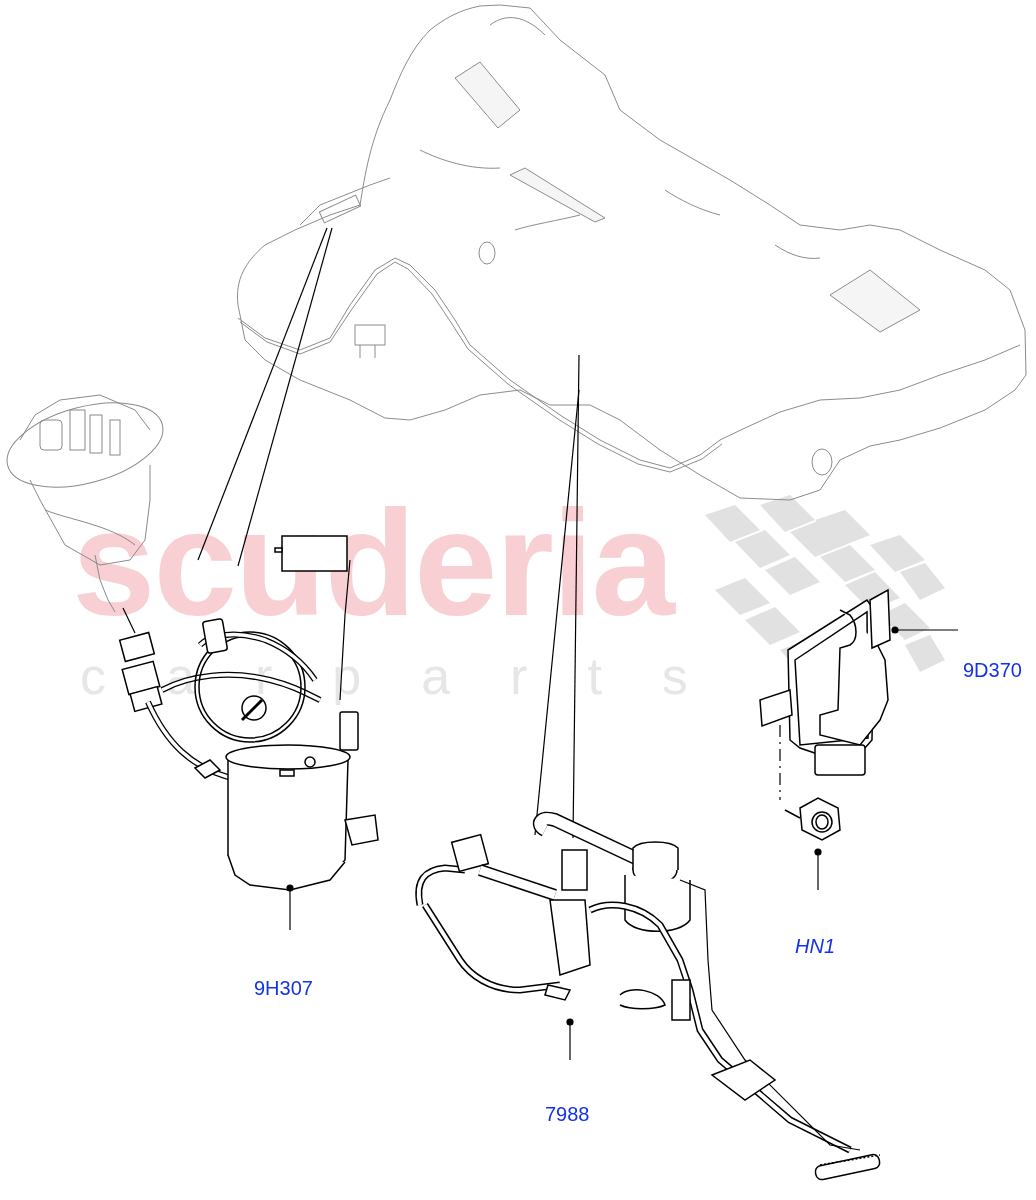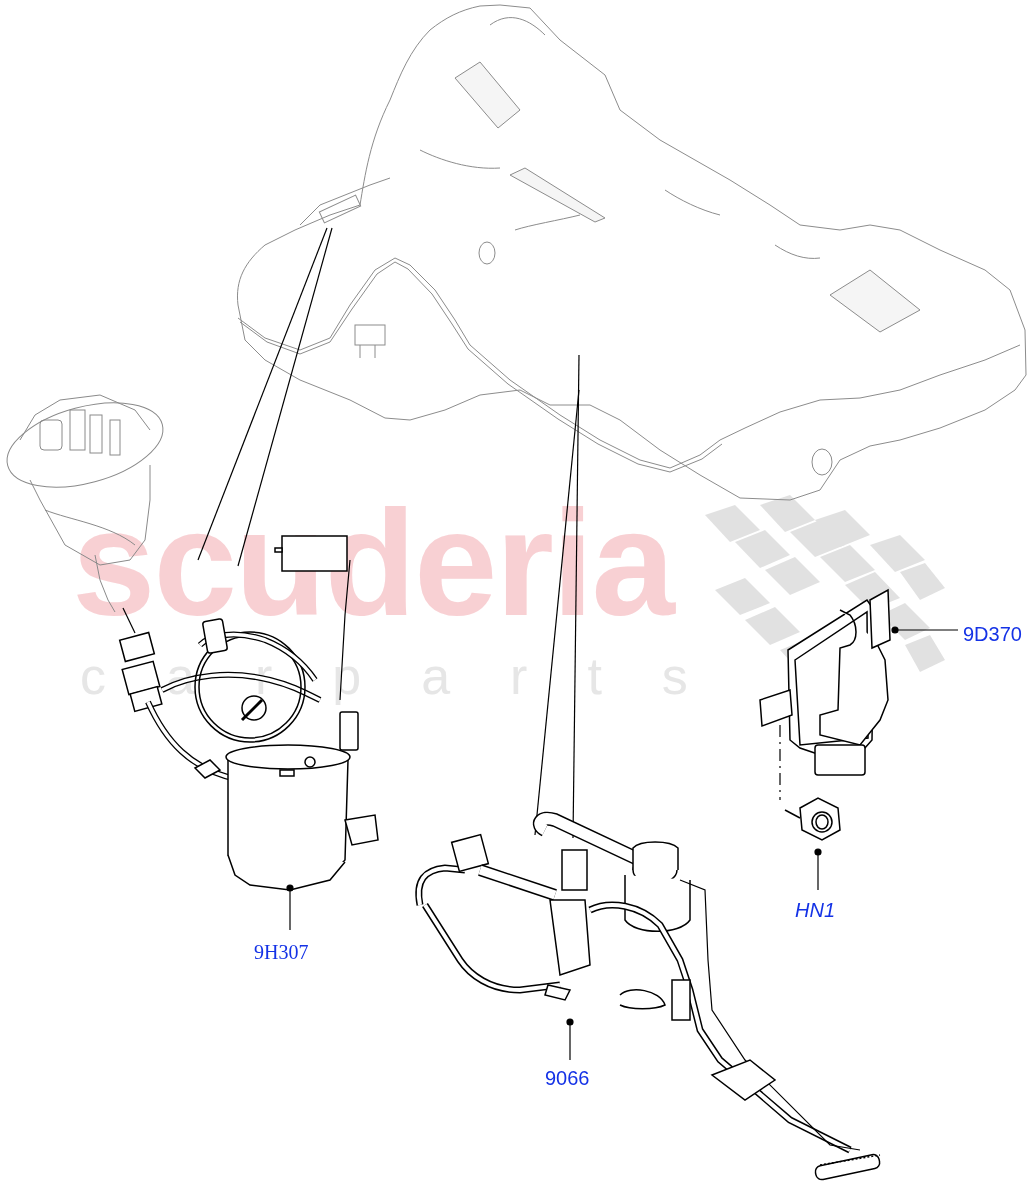--- a/index.html
+++ b/index.html
@@ -1,20 +1,20 @@
 <!DOCTYPE html>
 <html><head>
 <meta charset="utf-8">
 <style>
   html, body { margin:0; padding:0; background:#ffffff; }
   body { width:1036px; height:1200px; position:relative; overflow:hidden; font-family:"Liberation Sans", sans-serif; }
   #canvas { position:absolute; left:0; top:0; width:1036px; height:1200px; }
   .wm-main { position:absolute; left:72px; top:488px; font-family:"Liberation Sans", sans-serif; font-weight:bold; font-size:150px; letter-spacing:-2px; color:#f7c8cc; line-height:1; opacity:0.85; white-space:nowrap; }
   .wm-sub { position:absolute; left:80px; top:650px; font-family:"Liberation Sans", sans-serif; font-size:52px; color:#e6e6e6; line-height:1; white-space:nowrap; letter-spacing:60px; }
-  .callout { position:absolute; color:#1432e6; font-family:"Liberation Sans", sans-serif; font-size:20px; line-height:1; cursor:pointer; }
+  .callout { position:absolute; color:#1432e6; font-family:"Liberation Sans", sans-serif; font-size:20px; line-height:1; cursor:pointer;margin-top:36px; }
   svg { position:absolute; left:0; top:0; }
 </style>
 </head>
 <body>
 
 <div id="canvas">
 
   <div class="wm-main">scuderia</div>
   <div class="wm-sub">carparts</div>
 
@@ -165,16 +165,16 @@
       <path d="M820,1165 L880,1155" stroke-dasharray="2,2"></path>
       <path d="M548,985 L570,990 L565,1000 L545,995 Z" fill="#fff"></path>
     </g>
     <g stroke="#000" stroke-width="1.2">
       <line x1="570" y1="1022" x2="570" y2="1060"></line>
       <circle cx="570" cy="1022" r="3" fill="#000"></circle>
     </g>
   </svg>
 
   <div class="callout" style="left:963px; top:624px;">9D370</div>
-  <div class="callout" style="left:254px; top:942px;font-family:Liberation Serif, serif;">9H307</div>
-  <div class="callout" style="left:545px; top:1068px;">9066</div>
+  <div class="callout" style="left:254px; top:942px;">9H307</div>
+  <div class="callout" style="left:545px; top:1068px;">7988</div>
   <div class="callout" style="left:795px; top:900px;font-style:italic;">HN1</div>
 </div>
 
 </body></html>

